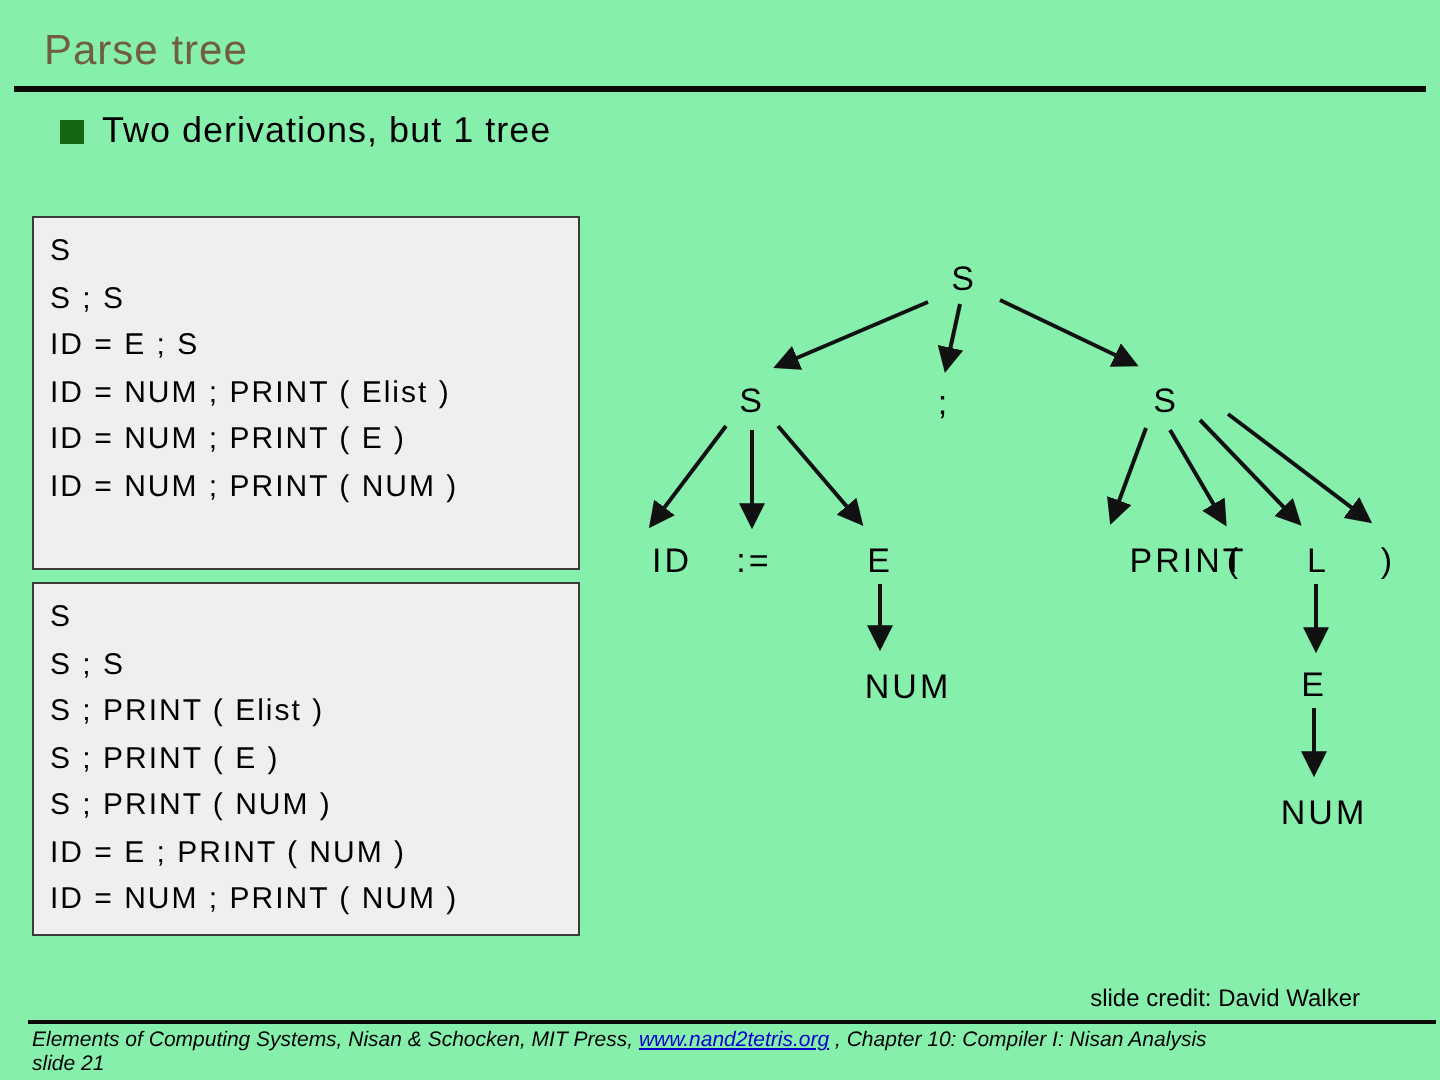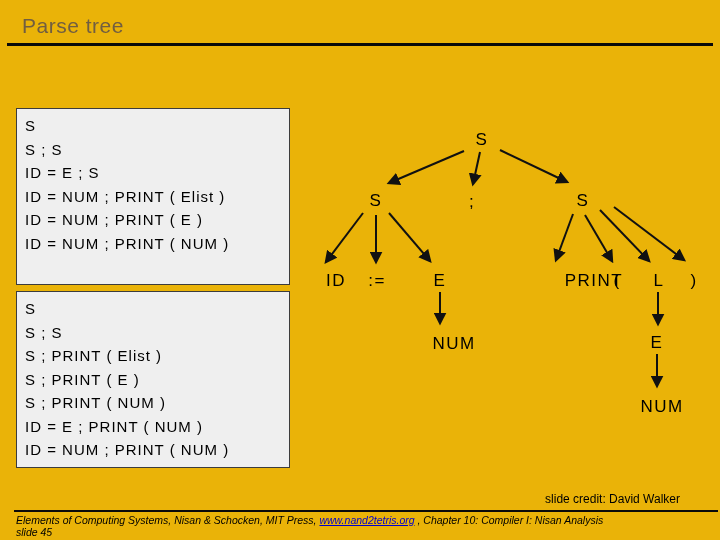--- a/index.html
+++ b/index.html
@@ -1,17 +1,17 @@
 <!DOCTYPE html>
 <html style="--title: #715e41; --bullet: #166616; --link: #0000cc; --boxbg: #efefef; --boxborder: #3c3c3c; --line: #111111;"><head>
 <meta charset="utf-8">
 <style>
   html,body{margin:0;padding:0;background:#888;}
   .slide{
-    position:relative;width:720px;height:540px;background:#eab308;overflow:hidden;
+    position:relative;width:720px;height:540px;background:#86efac;overflow:hidden;
     font-family:"Liberation Sans","DejaVu Sans",sans-serif;color:#000;
   }
   .title{
     position:absolute;left:22px;top:14px;margin:0;
     font-size:21px;font-weight:normal;color:var(--title,#715e41);
     letter-spacing:0.5px;
   }
   .title-rule{position:absolute;left:7px;right:7px;top:43px;height:3px;background:#0a0a0a;}
   .bullet-row{position:absolute;left:30px;top:55px;display:flex;align-items:center;}
   .bullet-sq{width:12px;height:12px;background:var(--bullet,#166616);margin-right:9px;flex:0 0 auto;}
@@ -40,20 +40,24 @@
   .slide-num{position:absolute;left:16px;top:526px;font-size:10.5px;font-style:italic;color:#000;}
 </style>
 </head>
 <body>
 
 <div class="slide">
 
   <h1 class="title">Parse tree</h1>
   <div class="title-rule"></div>
 
+  <div class="bullet-row">
+    <span class="bullet-sq"></span>
+    <span class="bullet-text">Two derivations, but 1 tree</span>
+  </div>
 
   <div class="dbox box1">
     <div class="dline">S</div>
     <div class="dline">S ; S</div>
     <div class="dline">ID = E ; S</div>
     <div class="dline">ID = NUM ; PRINT ( Elist )</div>
     <div class="dline">ID = NUM ; PRINT ( E )</div>
     <div class="dline">ID = NUM ; PRINT ( NUM )</div>
   </div>
 
@@ -99,15 +103,15 @@
   <span class="tnode" style="left:617px;top:281px;">(</span>
   <span class="tnode" style="left:659px;top:281px;">L</span>
   <span class="tnode" style="left:694px;top:281px;">)</span>
   <span class="tnode" style="left:454px;top:344px;">NUM</span>
   <span class="tnode" style="left:657px;top:343px;">E</span>
   <span class="tnode" style="left:662px;top:407px;">NUM</span>
 
   <div class="credit">slide credit: David Walker</div>
   <div class="footer-rule"></div>
   <div class="ref-line"><span>Elements of Computing Systems, Nisan &amp; Schocken, MIT Press,  </span><a href="#">www.nand2tetris.org</a><span> , Chapter 10: Compiler I: Nisan Analysis</span></div>
-  <div class="slide-num">slide 45</div>
+  <div class="slide-num">slide 21</div>
 
 </div>
 
 </body></html>

